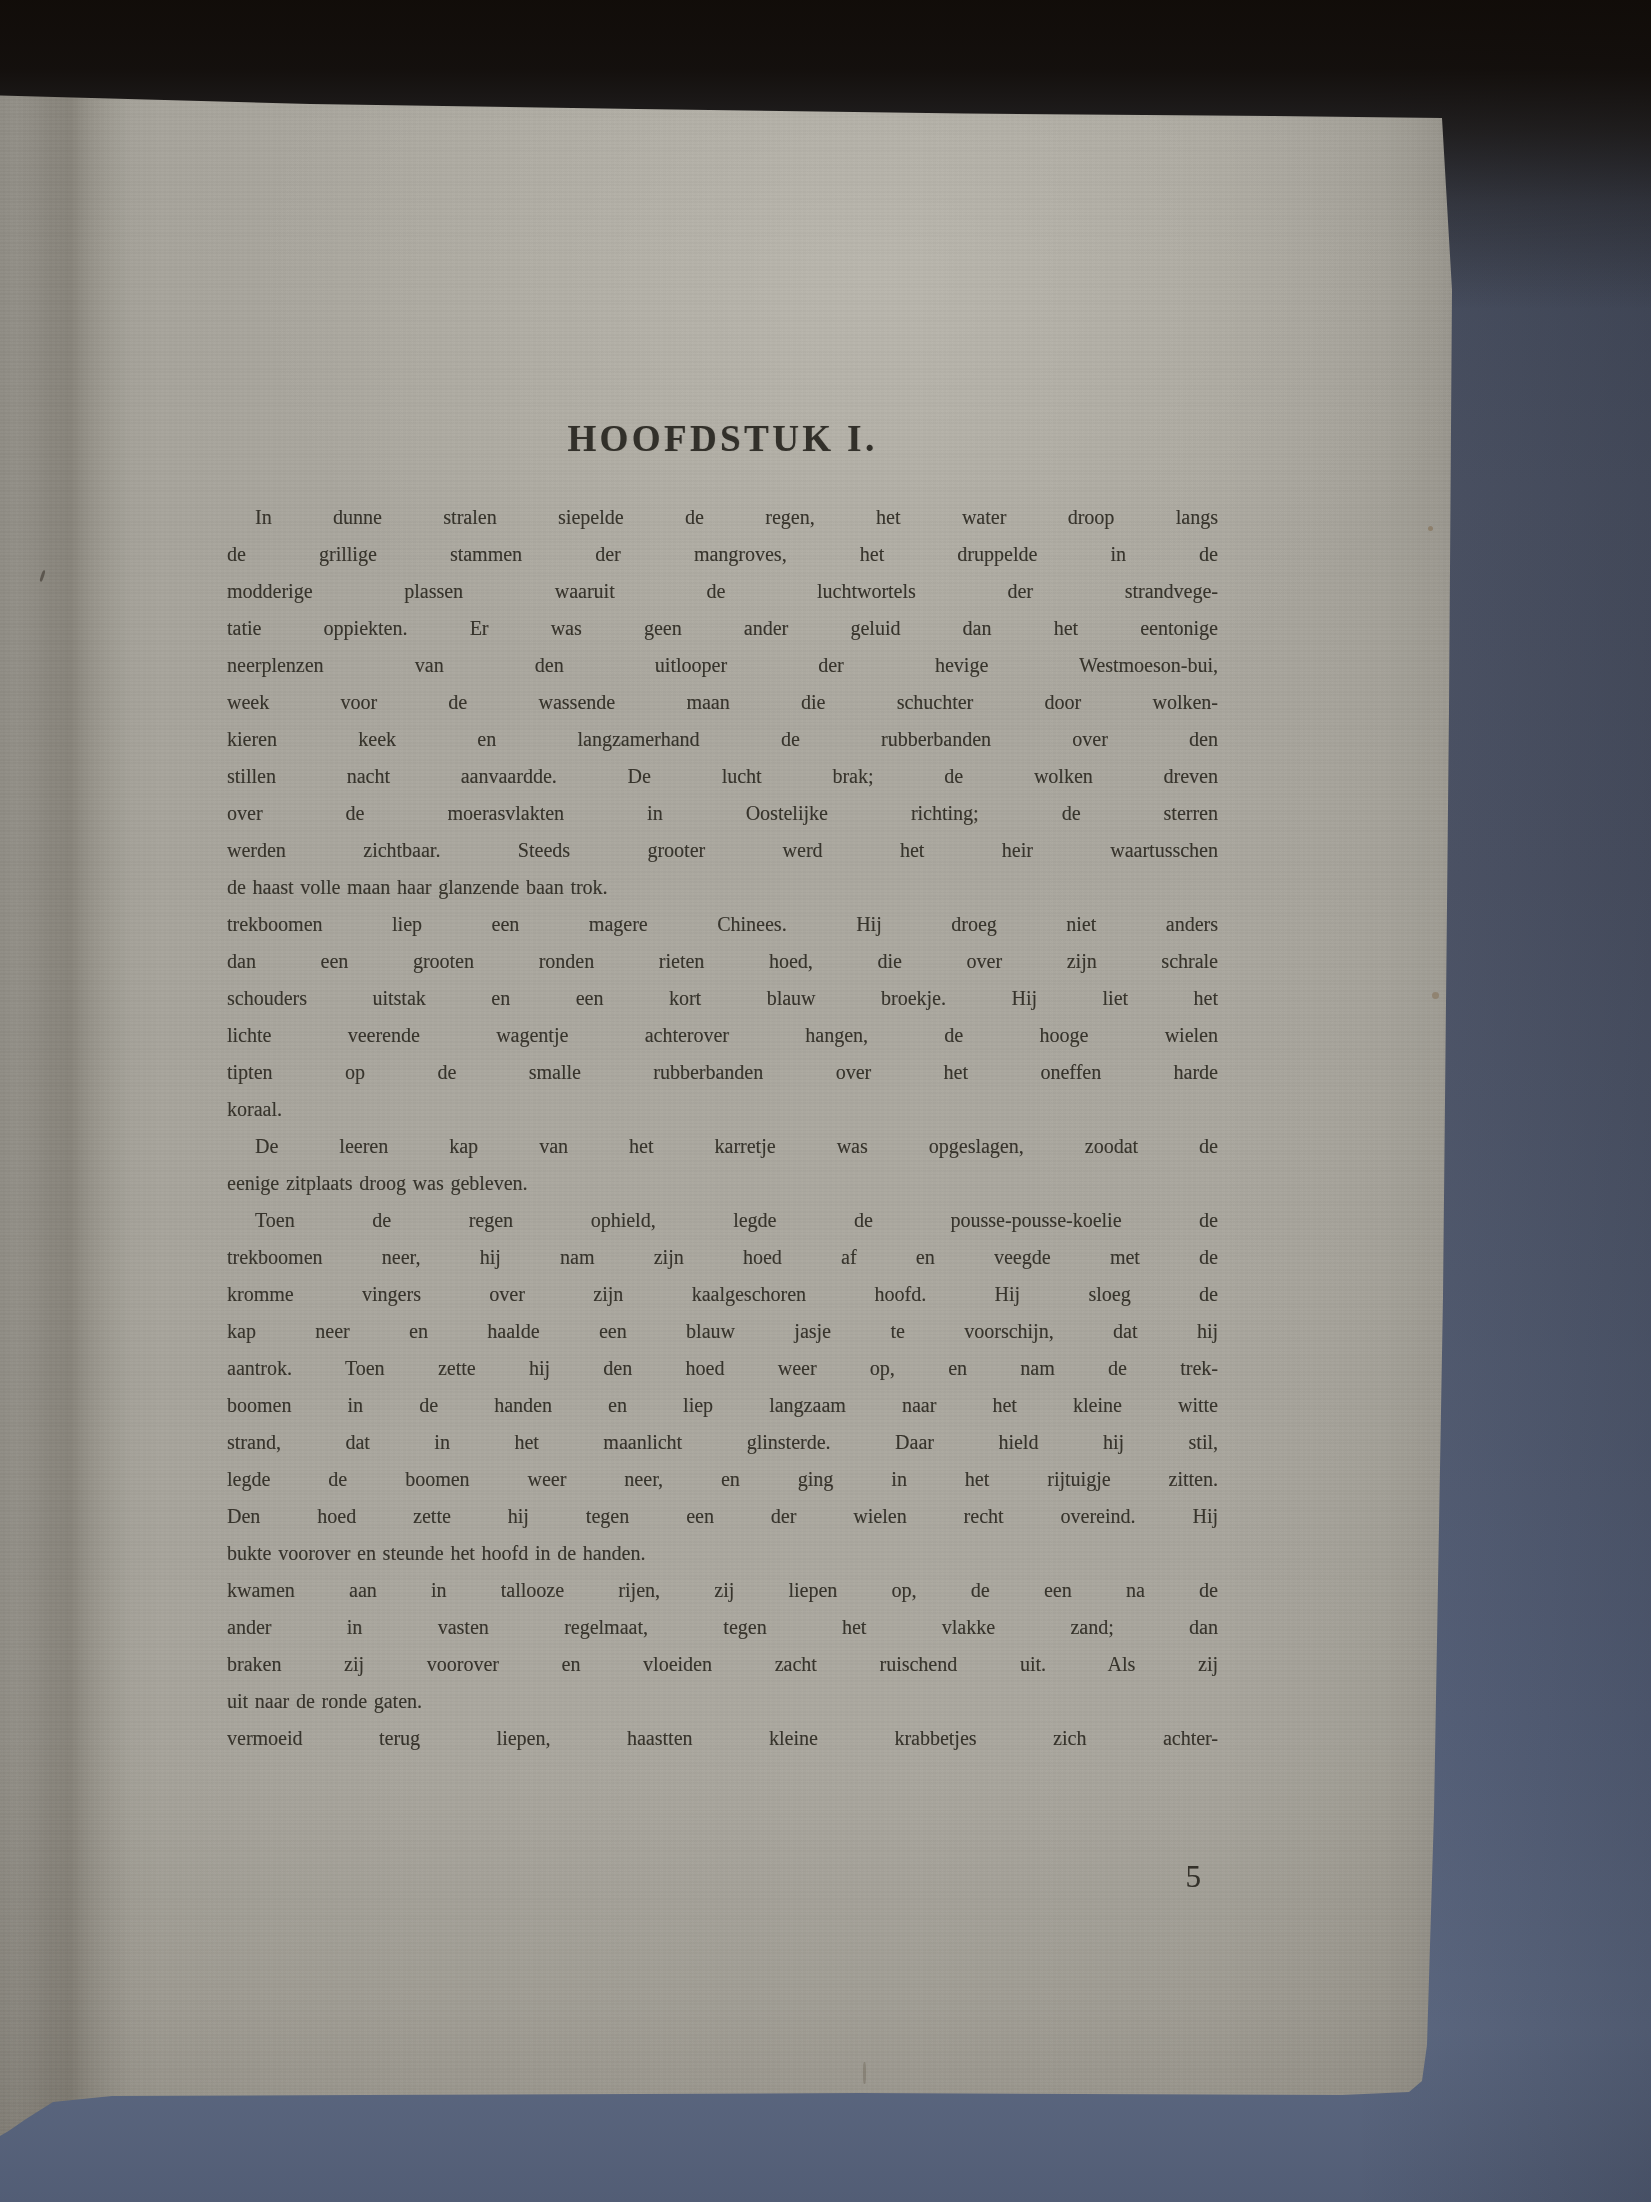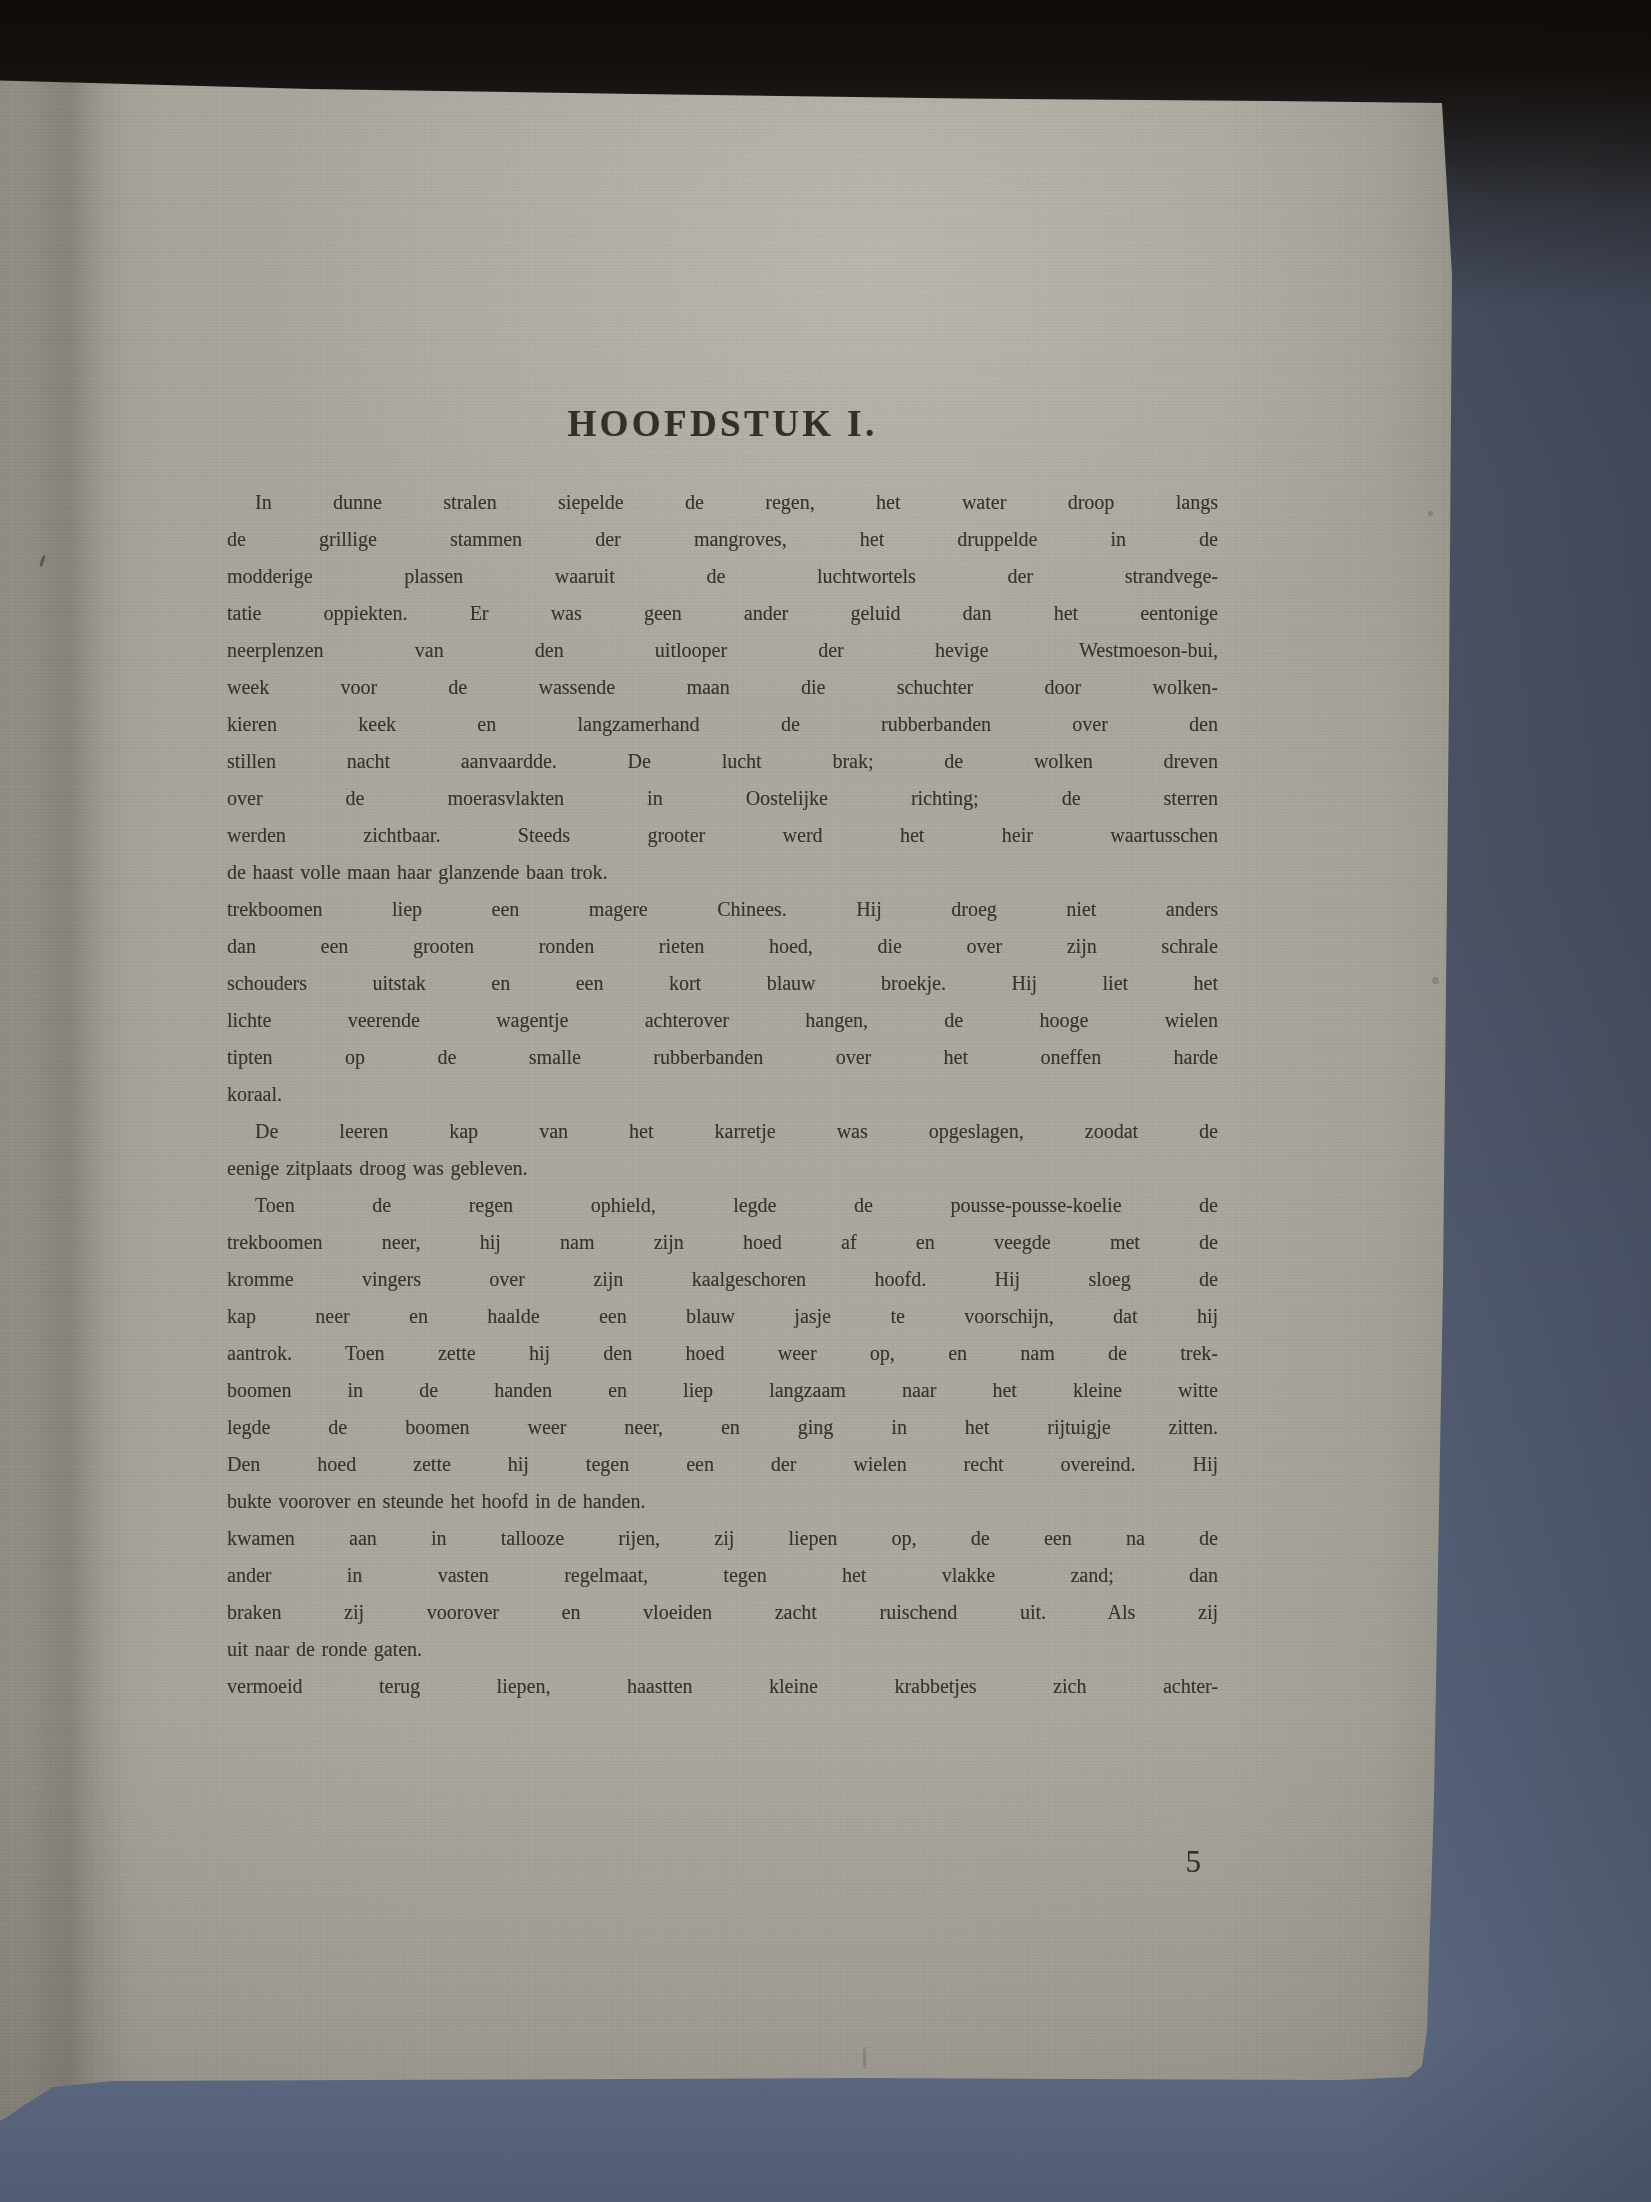--- a/index.html
+++ b/index.html
@@ -35,21 +35,21 @@
       rgba(16,11,7,0.97) 0%,
       rgba(16,11,7,0.92) 22%,
       rgba(20,15,10,0.72) 42%,
       rgba(24,20,17,0.38) 66%,
       rgba(24,20,17,0.0) 100%);
     pointer-events: none;
   }
   
   .page {
     position: absolute;
-    top: 77px; left: 0;
+    top: 92px; left: 0;
     width: 1454px; height: 2044px;
     background:
       radial-gradient(989px 731px at 60% 9%,  rgba(199,196,187,0.50), rgba(199,196,187,0) 62%),
       radial-gradient(817px 1291px at 103% 42%, rgba(180,177,168,0.30), rgba(180,177,168,0) 60%),
       linear-gradient(180deg, rgba(0,0,0,0) 80%, rgba(62,56,48,0.10) 94%, rgba(62,56,48,0.18) 100%),
       linear-gradient(90deg, #8e8b83 0%, #97948c 2.5%, #a09d94 5.5%, #a7a49b 11%,
                       #aaa79e 30%, #aba89f 62%, #a8a59c 84%, #a19e95 95%, #95928a 100%);
     clip-path: polygon(
       0px 3.4px, 310px 12px, 637px 17px, 964px 21.5px, 1273px 24px, 1442px 26px,
       1452px 198px, 1449px 619px, 1443px 1205px, 1434px 1721px, 1427px 1953px,
@@ -161,20 +161,21 @@
         <div class="line">tipten op de smalle rubberbanden over het oneffen harde</div>
         <div class="line end">koraal.</div>
         <div class="line indent">De leeren kap van het karretje was opgeslagen, zoodat de</div>
         <div class="line end">eenige zitplaats droog was gebleven.</div>
         <div class="line indent">Toen de regen ophield, legde de pousse-pousse-koelie de</div>
         <div class="line">trekboomen neer, hij nam zijn hoed af en veegde met de</div>
         <div class="line">kromme vingers over zijn kaalgeschoren hoofd. Hij sloeg de</div>
         <div class="line">kap neer en haalde een blauw jasje te voorschijn, dat hij</div>
         <div class="line">aantrok. Toen zette hij den hoed weer op, en nam de trek-</div>
         <div class="line">boomen in de handen en liep langzaam naar het kleine witte</div>
+        <div class="line">strand, dat in het maanlicht glinsterde. Daar hield hij stil,</div>
         <div class="line">legde de boomen weer neer, en ging in het rijtuigje zitten.</div>
         <div class="line">Den hoed zette hij tegen een der wielen recht overeind. Hij</div>
         <div class="line end">bukte voorover en steunde het hoofd in de handen.</div>
         <div class="line">kwamen aan in tallooze rijen, zij liepen op, de een na de</div>
         <div class="line">ander in vasten regelmaat, tegen het vlakke zand; dan</div>
         <div class="line">braken zij voorover en vloeiden zacht ruischend uit. Als zij</div>
         <div class="line end">uit naar de ronde gaten.</div>
         <div class="line">vermoeid terug liepen, haastten kleine krabbetjes zich achter-</div>
       </div>
 

